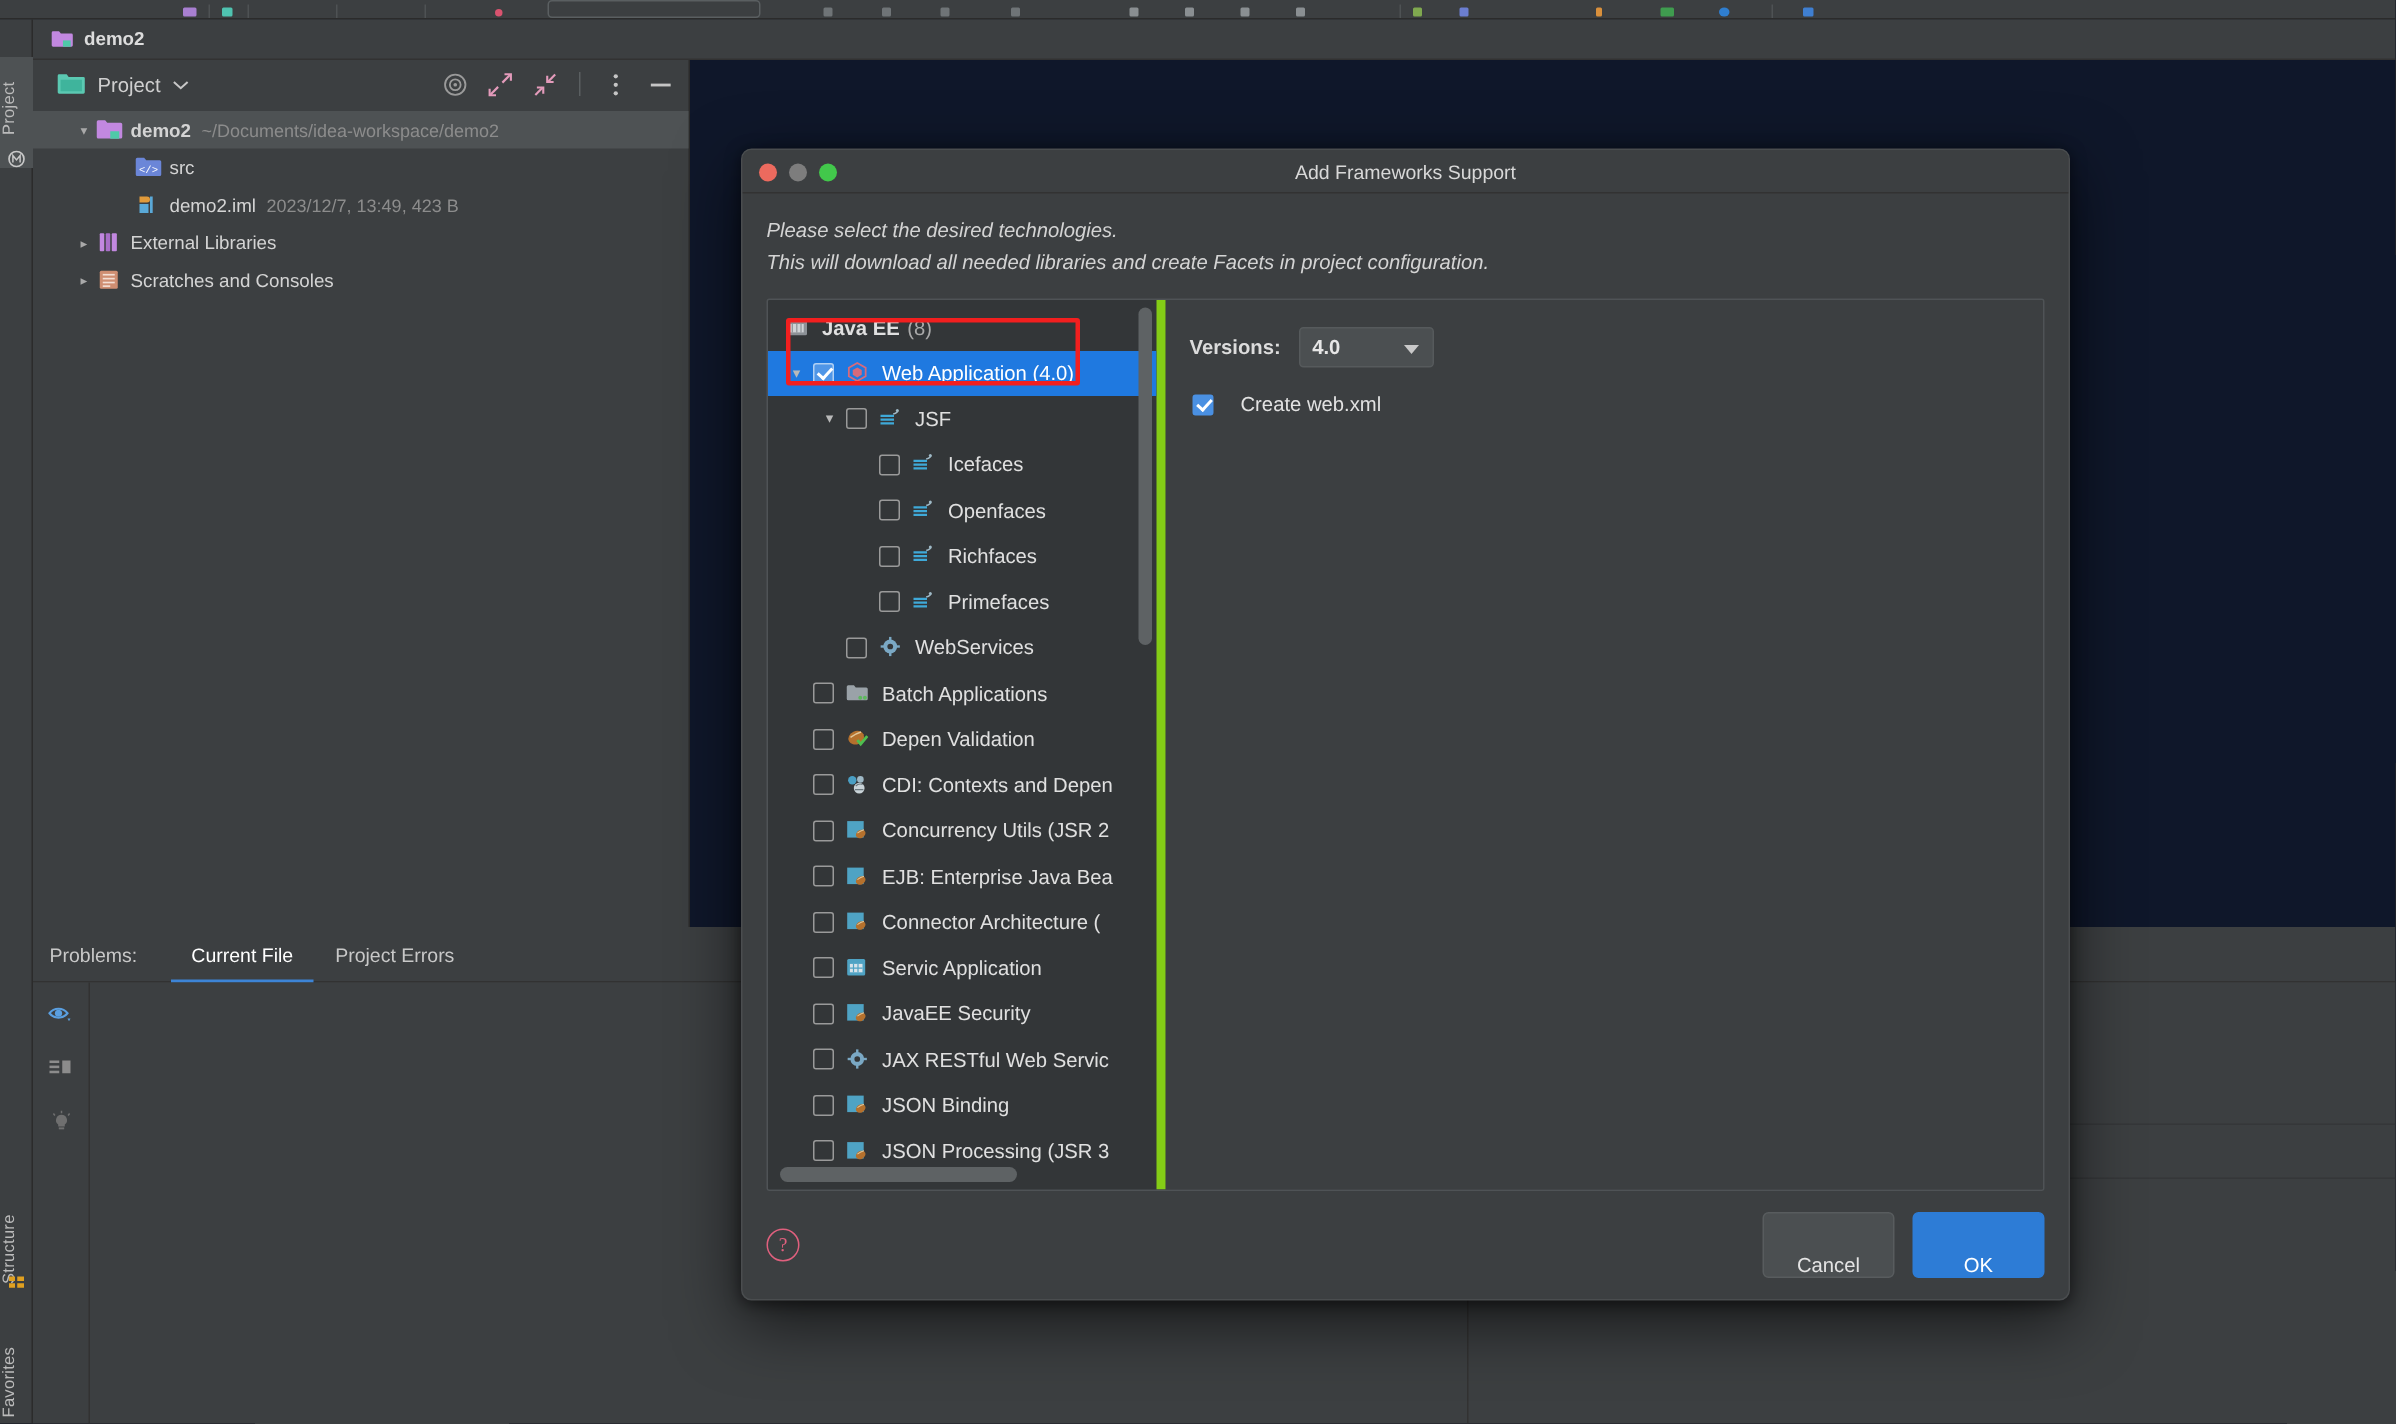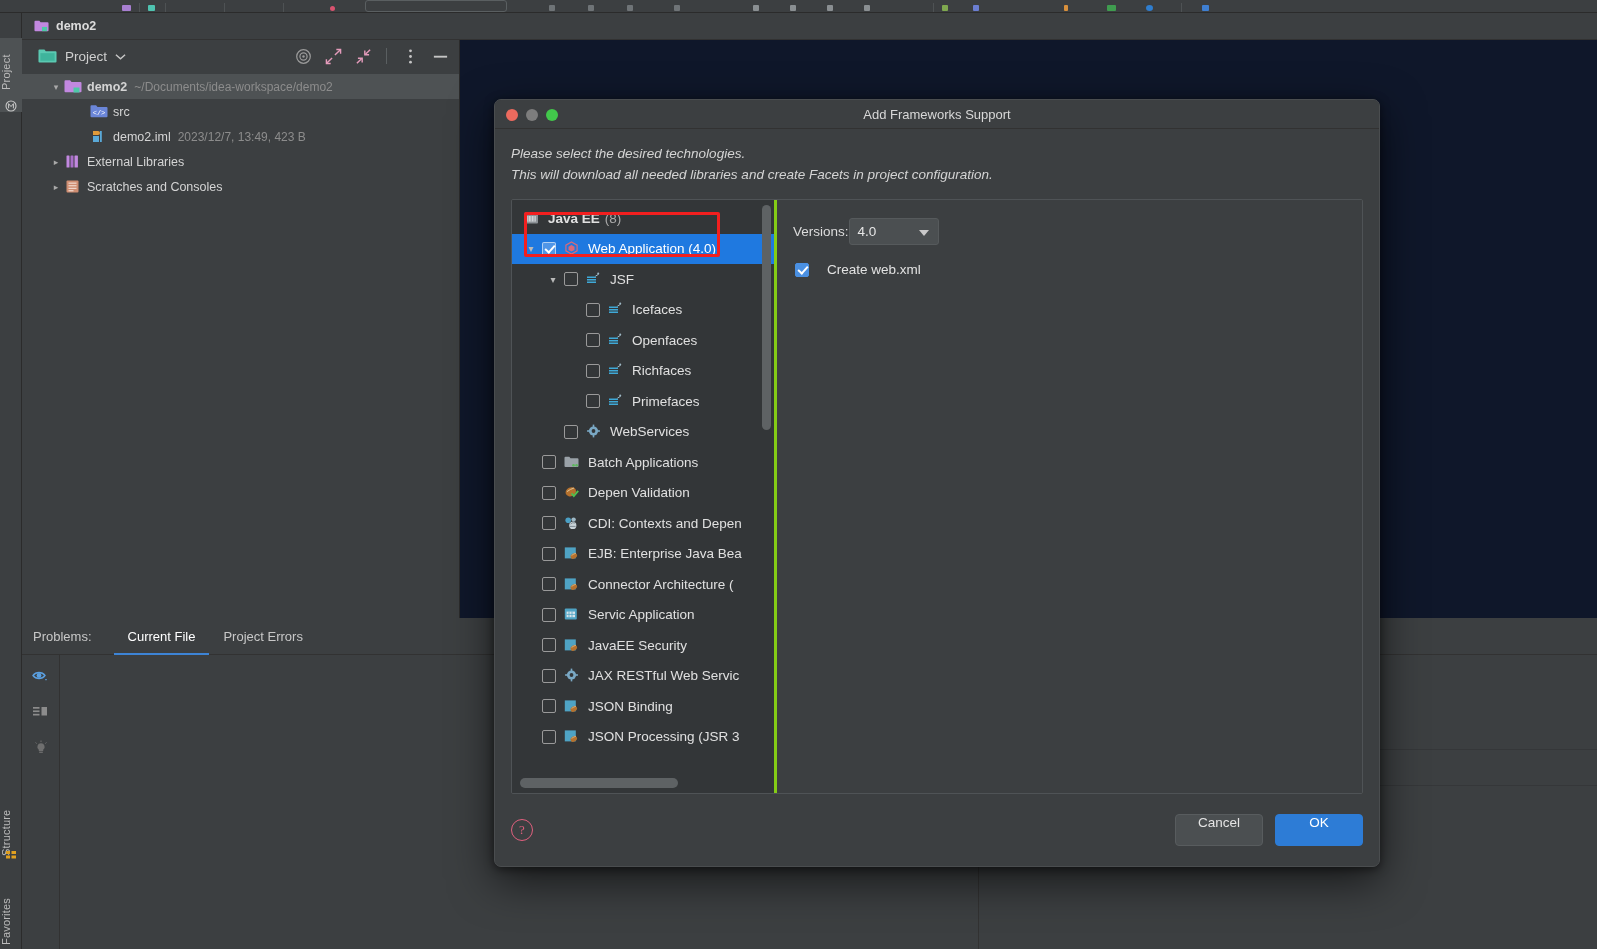--- a/index.html
+++ b/index.html
@@ -116,21 +116,21 @@
   .lights { position: absolute; left: 11px; top: 9px; display: flex; gap: 8px; }
   .light { width: 12px; height: 12px; border-radius: 50%; }
   .dlg-title .t { flex: 1; text-align: center; color: #d8d8d8; font-size: 13px; }
 
   .dlg-body { flex: 1; padding: 14px 16px 0 16px; display: flex; flex-direction: column; }
   .dlg-desc { color: #d4d4d4; font-size: 13.5px; line-height: 21px; margin-bottom: 14px; font-style: italic; }
 
   .panes { flex: 1; display: flex; border: 1px solid #4f5356; border-radius: 2px; overflow: hidden; }
   .pane-left {
     width: 265px; background: #333638; position: relative;
-    border-right: 3px solid #84cc16; overflow: hidden;
+    border-right: 6px solid #84cc16; overflow: hidden;
   }
   .fw-list { position: relative; padding-top: 3px; }
   .fw-row { height: 30.5px; display: flex; align-items: center; color: #e0e0e0; font-size: 13.5px; white-space: nowrap; }
   .fw-row.sel { background: #1f79e0; color: #ffffff; }
   .fw-row.group { font-weight: bold; }
   .fw-chev { width: 22px; text-align: center; color: #b9b9b9; font-size: 10px; flex: 0 0 auto; }
   .cbox {
     width: 14px; height: 14px; border: 1px solid #9a9a9a; border-radius: 2px;
     background: transparent; flex: 0 0 auto; margin-right: 8px; position: relative;
   }
@@ -146,21 +146,21 @@
   .vsb {
     position: absolute; right: 3px; top: 5px; width: 9px; height: 225px;
     background: #5e6264; border-radius: 5px;
   }
   .hsb {
     position: absolute; left: 8px; bottom: 5px; width: 158px; height: 10px;
     background: #5e6264; border-radius: 5px;
   }
 
   .pane-right { flex: 1; background: #3c3f41; padding: 18px 16px; }
-  .ver-row { display: flex; align-items: center; margin-bottom: 17px; }
+  .ver-row { display: flex; align-items: center; gap: 12px; margin-bottom: 17px; font-weight: bold; }
   .ver-lbl { color: #dcdcdc; font-size: 13.5px; }
   .combo {
     width: 90px; height: 27px; background: #4b4f51; border: 1px solid #565a5c; border-radius: 3px;
     display: flex; align-items: center; padding: 0 8px; color: #e6e6e6; font-size: 13.5px;
     position: relative;
   }
   .combo .caret {
     position: absolute; right: 9px; top: 11px;
     border-left: 5px solid transparent; border-right: 5px solid transparent;
     border-top: 6px solid #c9c9c9;
@@ -171,22 +171,22 @@
   .dlg-foot {
     height: 72px; display: flex; align-items: center; padding: 0 16px; flex: 0 0 auto;
   }
   .help-btn {
     width: 22px; height: 22px; border-radius: 50%; border: 1.6px solid #e0607e;
     color: #e0607e; font-size: 13px; display: flex; align-items: center; justify-content: center;
     font-family: "Liberation Serif", serif;
   }
   .foot-sp { flex: 1; }
   .btn {
-    min-width: 88px; height: 32px; border-radius: 4px; font-size: 13.5px;
-    display: flex; align-items: flex-start; justify-content: center; margin-left: 12px;
+    min-width: 88px; height: 44px; border-radius: 4px; font-size: 13.5px;
+    display: flex; align-items: flex-end; justify-content: center; margin-left: 12px;
   }
   .btn.cancel { background: #4b4f51; border: 1px solid #585c5e; color: #e4e4e4; }
   .btn.ok { background: #2d7cd6; color: #ffffff; border: 1px solid #2d7cd6; }
 
   
   .annot {
     position: absolute; left: 524px; top: 212px; width: 196px; height: 45px;
     border: 3px solid #f21f1f; border-radius: 2px; pointer-events: none; z-index: 50;
   }
 </style>
@@ -629,20 +629,31 @@
                   <circle cx="4.2" cy="4.2" r="2.8" fill="#4a9fc4"></circle>
                   <circle cx="9.6" cy="3.6" r="2.2" fill="#9fb9c6"></circle>
                   <circle cx="8.8" cy="9.4" r="3.6" fill="#c9d3d8"></circle>
                   <path d="M6.5 8 q2 -2 4.6 -1" stroke="#6d7a80" stroke-width="0.8" fill="none"></path>
                   <path d="M6 10.4 h5.6" stroke="#6d7a80" stroke-width="0.8" fill="none"></path>
                 </svg>
               </span>
               <span>CDI: Contexts and Depen</span>
             </div>
 
+            <div class="fw-row" style="padding-left:30px">
+              <span class="cbox"></span>
+              <span class="fwicon">
+                <svg width="15" height="14" viewBox="0 0 15 14">
+                  <rect x="0.8" y="1.4" width="11" height="11" fill="#4fa3c4"></rect>
+                  <ellipse cx="9.8" cy="10" rx="3.4" ry="2.6" fill="#b5712d" transform="rotate(-30 9.8 10)"></ellipse>
+                  <path d="M7.6 9.4 q2.2 -1.6 4.4 -2.2" stroke="#e0c79a" stroke-width="0.7" fill="none"></path>
+                </svg>
+              </span>
+              <span>Concurrency Utils (JSR 2</span>
+            </div>
 
             <div class="fw-row" style="padding-left:30px">
               <span class="cbox"></span>
               <span class="fwicon">
                 <svg width="15" height="14" viewBox="0 0 15 14">
                   <rect x="0.8" y="1.4" width="11" height="11" fill="#4fa3c4"></rect>
                   <ellipse cx="9.8" cy="10" rx="3.4" ry="2.6" fill="#b5712d" transform="rotate(-30 9.8 10)"></ellipse>
                   <path d="M7.6 9.4 q2.2 -1.6 4.4 -2.2" stroke="#e0c79a" stroke-width="0.7" fill="none"></path>
                 </svg>
               </span>

